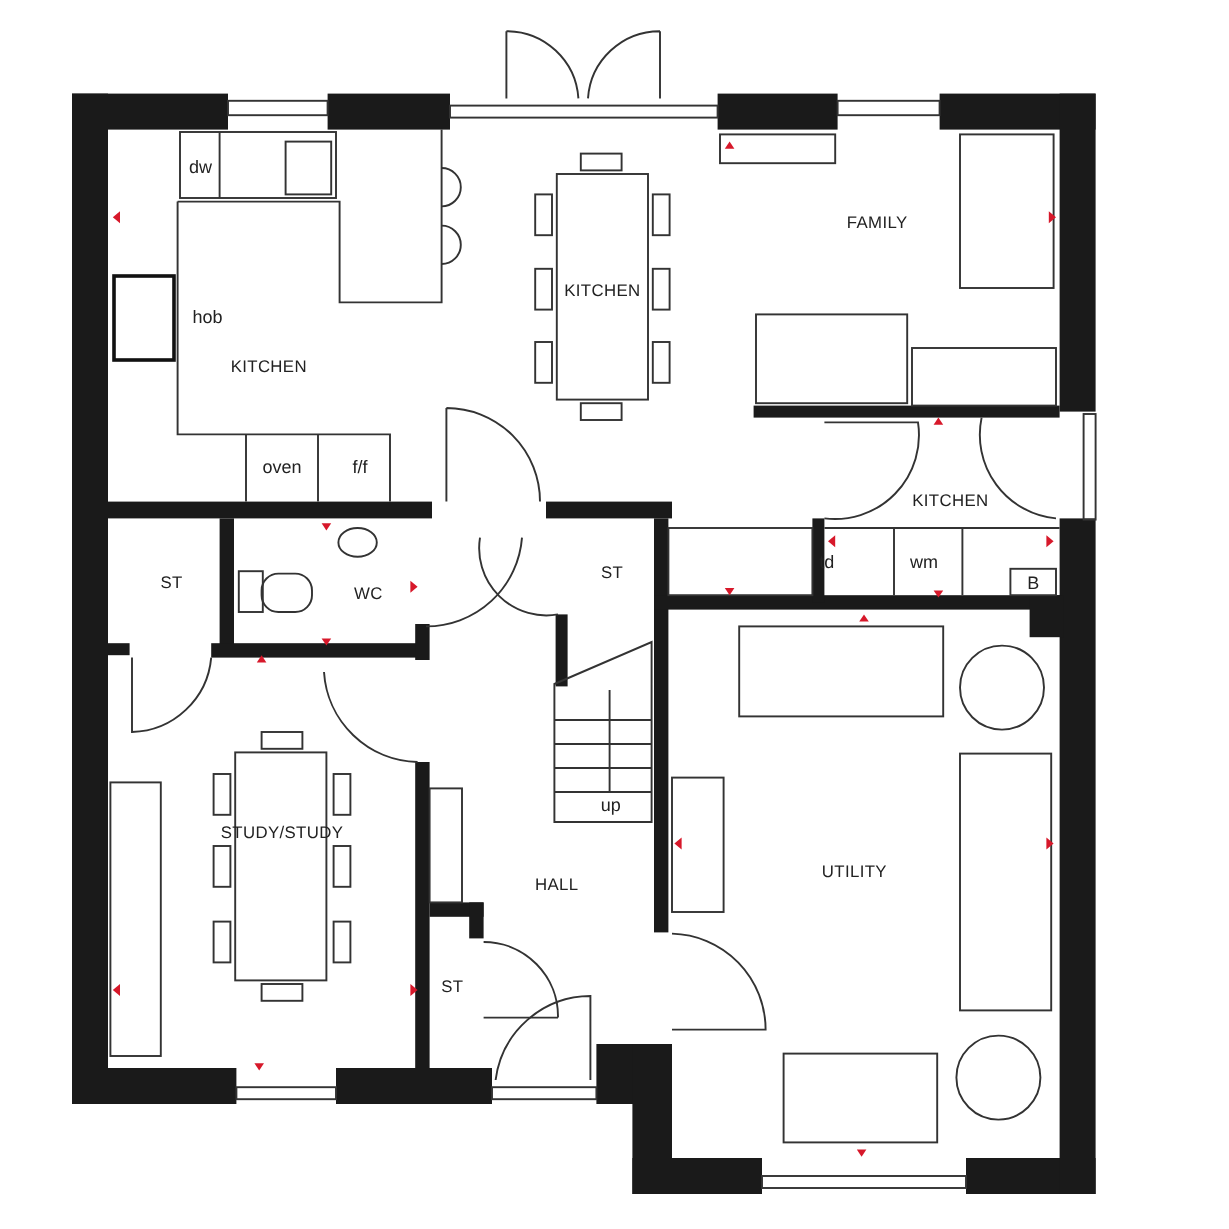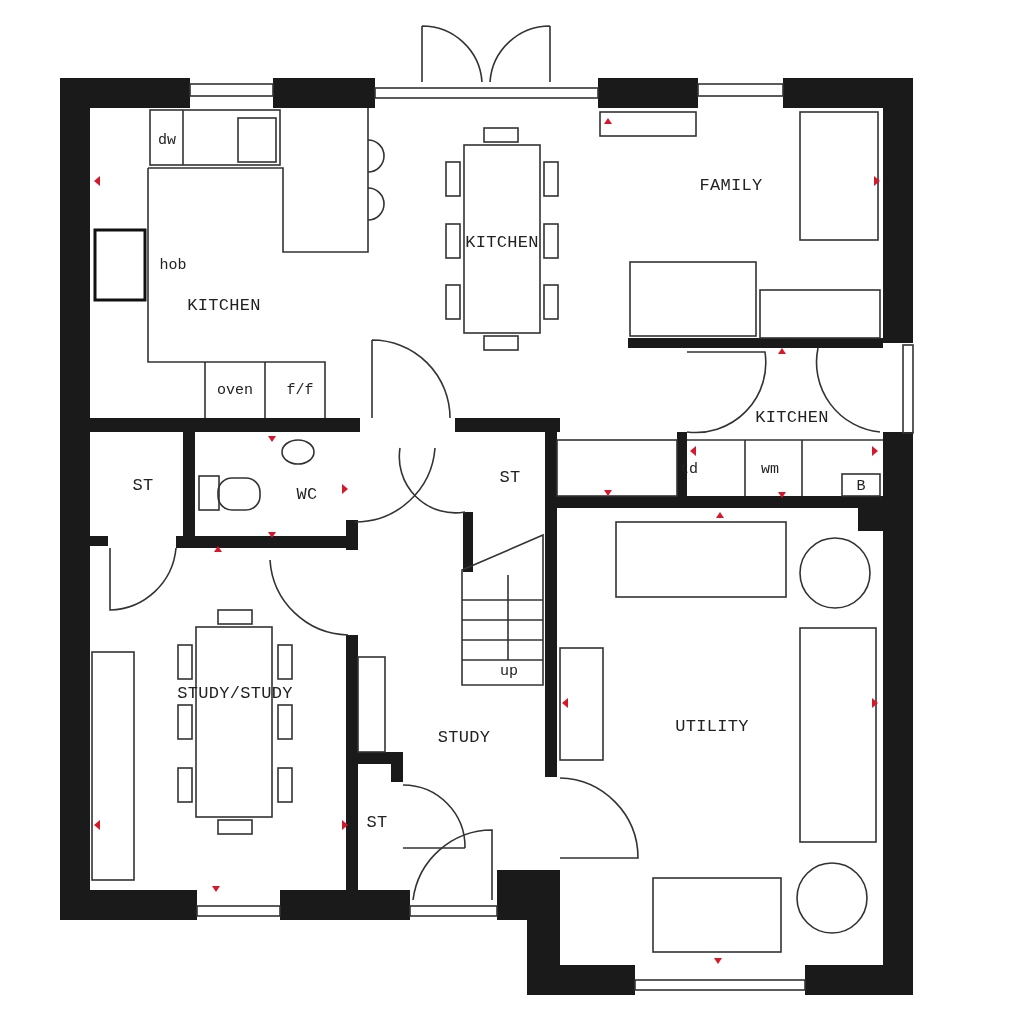--- a/index.html
+++ b/index.html
@@ -1,19 +1,19 @@
 <!DOCTYPE html>
 <html><head>
 <meta charset="utf-8">
 <style>
   html,body{margin:0;padding:0;background:#ffffff;}
   body{width:1024px;height:1024px;position:relative;overflow:hidden;font-family:"Liberation Sans",sans-serif;}
   #plan{position:absolute;left:0;top:0;width:1024px;height:1024px;}
-  .lbl{position:absolute;font-family:Liberation Mono, monospace;color:#222;transform:translate(-50%,-50%);white-space:nowrap;}
-  .room{font-size:17px;letter-spacing:0.3px;}
+  .lbl{position:absolute;font-family:Liberation Sans, sans-serif;color:#222;transform:translate(-50%,-50%);white-space:nowrap;}
+  .room{font-size:14px;letter-spacing:0.3px;}
   .fix{font-size:15px;}
 </style>
 </head>
 <body>
 
 <svg id="plan" viewBox="0 0 1024 1024" xmlns="http://www.w3.org/2000/svg">
   <g fill="#1a1a1a">
 
     <rect x="60" y="78" width="130" height="30"></rect>
     <rect x="273" y="78" width="102" height="30"></rect>
@@ -163,21 +163,21 @@
 
 <span class="lbl room" style="left:224px;top:305px">KITCHEN</span>
 <span class="lbl room" style="left:502px;top:242px">KITCHEN</span>
 <span class="lbl room" style="left:731px;top:185px">FAMILY</span>
 <span class="lbl room" style="left:792px;top:417px">KITCHEN</span>
 <span class="lbl room" style="left:307px;top:494px">WC</span>
 <span class="lbl room" style="left:143px;top:485px">ST</span>
 <span class="lbl room" style="left:510px;top:477px">ST</span>
 <span class="lbl room" style="left:377px;top:822px">ST</span>
 <span class="lbl room" style="left:235px;top:693px">STUDY/STUDY</span>
-<span class="lbl room" style="left:464px;top:737px">STUDY</span>
+<span class="lbl room" style="left:464px;top:737px">HALL</span>
 <span class="lbl room" style="left:712px;top:726px">UTILITY</span>
 
 <span class="lbl fix" style="left:167px;top:140px">dw</span>
 <span class="lbl fix" style="left:173px;top:265px">hob</span>
 <span class="lbl fix" style="left:235px;top:390px">oven</span>
 <span class="lbl fix" style="left:300px;top:390px">f/f</span>
 <span class="lbl fix" style="left:689px;top:469px">td</span>
 <span class="lbl fix" style="left:770px;top:469px">wm</span>
 <span class="lbl fix" style="left:861px;top:486px">B</span>
 <span class="lbl fix" style="left:509px;top:671px">up</span>

